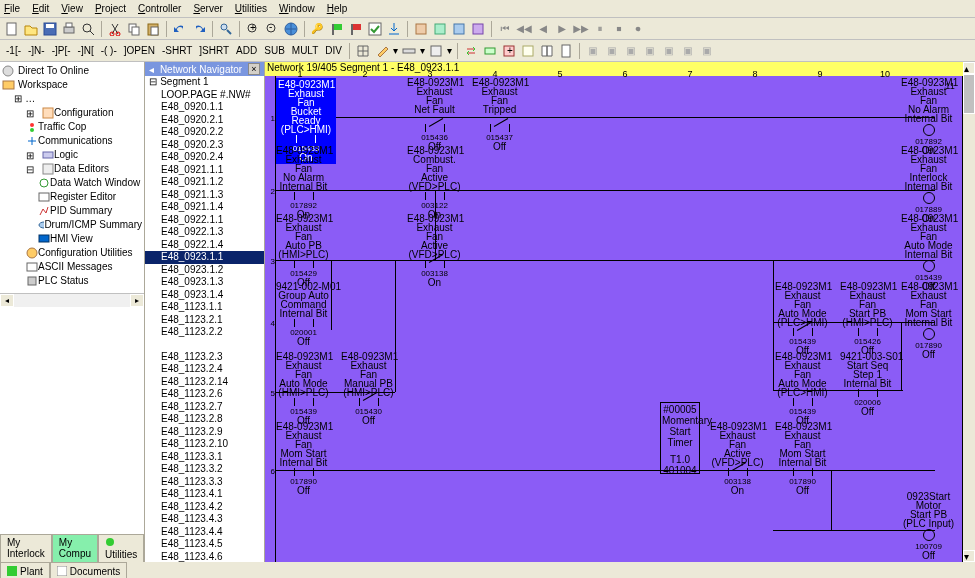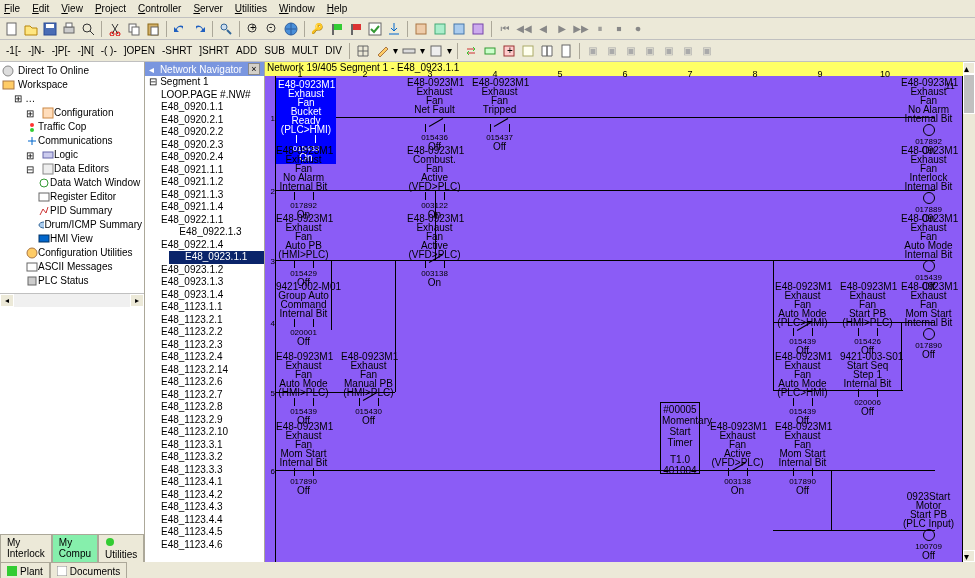--- a/index.html
+++ b/index.html
@@ -420,30 +420,30 @@
     <div class="row" style="padding-left: 16px;">E48_0920.1.1</div>
         <div class="row" style="padding-left: 16px;">E48_0920.2.1</div>
         <div class="row" style="padding-left: 16px;">E48_0920.2.2</div>
         <div class="row" style="padding-left: 16px;">E48_0920.2.3</div>
         <div class="row" style="padding-left: 16px;">E48_0920.2.4</div>
         <div class="row" style="padding-left: 16px;">E48_0921.1.1</div>
         <div class="row" style="padding-left: 16px;">E48_0921.1.2</div>
         <div class="row" style="padding-left: 16px;">E48_0921.1.3</div>
         <div class="row" style="padding-left: 16px;">E48_0921.1.4</div>
         <div class="row" style="padding-left: 16px;">E48_0922.1.1</div>
-        <div class="row" style="padding-left: 16px; text-align: center;">E48_0922.1.3</div>
+        <div class="row" style="padding-left: 16px;">E48_0922.1.3</div>
         <div class="row" style="padding-left: 16px;">E48_0922.1.4</div>
-        <div class="row sel" style="padding-left: 16px; margin-left: 24px;">E48_0923.1.1</div>
+        <div class="row sel" style="padding-left: 16px;">E48_0923.1.1</div>
         <div class="row" style="padding-left: 16px;">E48_0923.1.2</div>
         <div class="row" style="padding-left: 16px;">E48_0923.1.3</div>
         <div class="row" style="padding-left: 16px;">E48_0923.1.4</div>
         <div class="row" style="padding-left: 16px;">E48_1123.1.1</div>
         <div class="row" style="padding-left: 16px;">E48_1123.2.1</div>
         <div class="row" style="padding-left: 16px;">E48_1123.2.2</div>
-        <div class="row" style="padding-left: 16px;">E48_1123.2.3</div>
+        <div class="row" style="padding-left: 16px; margin-top: 12px;">E48_1123.2.3</div>
         <div class="row" style="padding-left: 16px;">E48_1123.2.4</div>
         <div class="row" style="padding-left: 16px;">E48_1123.2.14</div>
         <div class="row" style="padding-left: 16px;">E48_1123.2.6</div>
         <div class="row" style="padding-left: 16px;">E48_1123.2.7</div>
         <div class="row" style="padding-left: 16px;">E48_1123.2.8</div>
         <div class="row" style="padding-left: 16px;">E48_1123.2.9</div>
         <div class="row" style="padding-left: 16px;">E48_1123.2.10</div>
         <div class="row" style="padding-left: 16px;">E48_1123.3.1</div>
         <div class="row" style="padding-left: 16px;">E48_1123.3.2</div>
         <div class="row" style="padding-left: 16px;">E48_1123.3.3</div>

